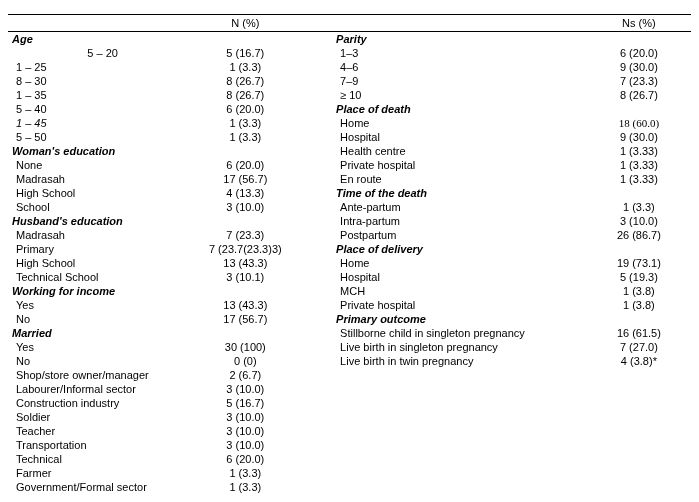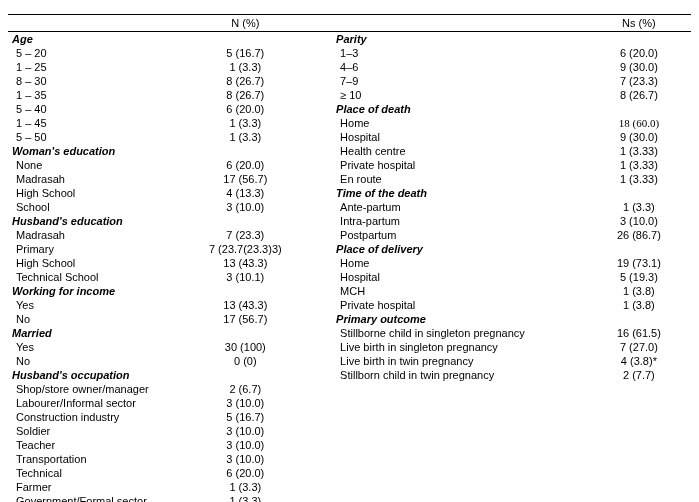--- a/index.html
+++ b/index.html
@@ -61,21 +61,21 @@
   </thead>
   <tbody id="table-body">
   <tr>
         <td><span class="section-header">Age</span></td>
         <td style="text-align: center;"></td>
         <td></td>
         <td><span class="section-header">Parity</span></td>
         <td style="text-align: center;"></td>
       </tr>
       <tr>
-        <td style="padding-left: 8px;">5 – 20</td>
+        <td style="padding-left: 8px; text-align: center;">5 – 20</td>
         <td style="text-align: center;">5 (16.7)</td>
         <td></td>
         <td style="padding-left: 8px;">1–3</td>
         <td style="text-align: center;">6 (20.0)</td>
       </tr>
       <tr>
         <td style="padding-left: 8px;">1 – 25</td>
         <td style="text-align: center;">1 (3.3)</td>
         <td></td>
         <td style="padding-left: 8px;">4–6</td>
@@ -96,21 +96,21 @@
         <td style="text-align: center;">8 (26.7)</td>
       </tr>
       <tr>
         <td style="padding-left: 8px;">5 – 40</td>
         <td style="text-align: center;">6 (20.0)</td>
         <td></td>
         <td><span class="section-header">Place of death</span></td>
         <td style="text-align: center;"></td>
       </tr>
       <tr>
-        <td style="padding-left: 8px;">1 – 45</td>
+        <td style="padding-left: 8px; font-style: italic;">1 – 45</td>
         <td style="text-align: center;">1 (3.3)</td>
         <td></td>
         <td style="padding-left: 8px;">Home</td>
         <td style="text-align: center; font-family: Liberation Serif, serif;">18 (60.0)</td>
       </tr>
       <tr>
         <td style="padding-left: 8px;">5 – 50</td>
         <td style="text-align: center;">1 (3.3)</td>
         <td></td>
         <td style="padding-left: 8px;">Hospital</td>
@@ -220,27 +220,20 @@
         <td></td>
         <td style="padding-left: 8px;">Live birth in singleton pregnancy</td>
         <td style="text-align: center;">7 (27.0)</td>
       </tr>
       <tr>
         <td style="padding-left: 8px;">No</td>
         <td style="text-align: center;">0 (0)</td>
         <td></td>
         <td style="padding-left: 8px;">Live birth in twin pregnancy</td>
         <td style="text-align: center;">4 (3.8)*</td>
-      </tr>
-      <tr>
-        <td><span class="section-header">Husband's occupation</span></td>
-        <td style="text-align: center;"></td>
-        <td></td>
-        <td style="padding-left: 8px;">Stillborn child in twin pregnancy</td>
-        <td style="text-align: center;">2 (7.7)</td>
       </tr>
       <tr>
         <td style="padding-left: 8px;">Shop/store owner/manager</td>
         <td style="text-align: center;">2 (6.7)</td>
         <td></td>
         <td style="padding-left: 8px;"></td>
         <td style="text-align: center;"></td>
       </tr>
       <tr>
         <td style="padding-left: 8px;">Labourer/Informal sector</td>

